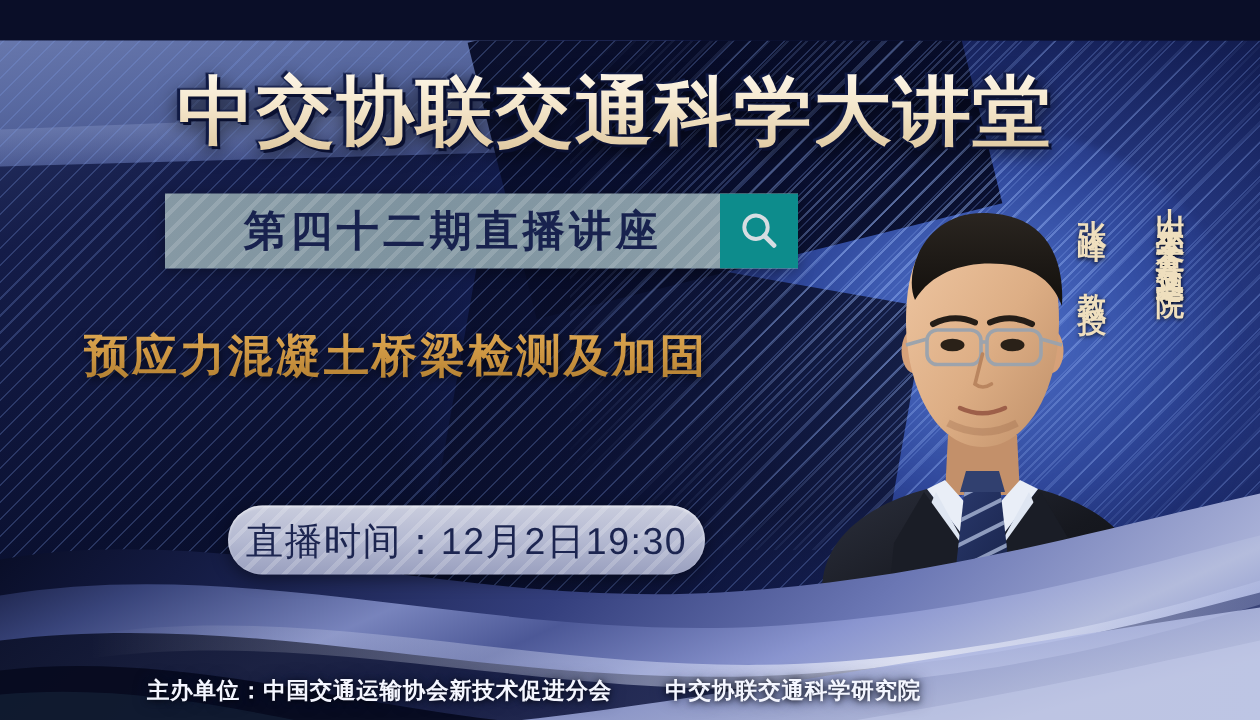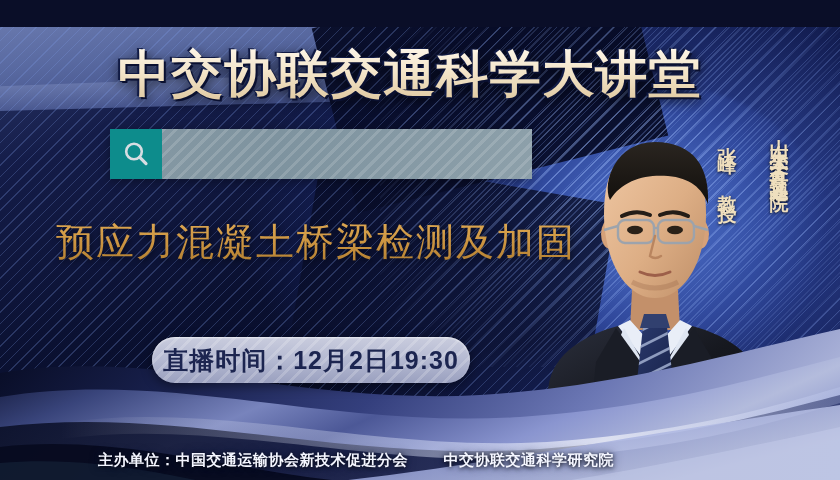--- a/index.html
+++ b/index.html
@@ -120,42 +120,42 @@
   }
   .search-box{
     position:relative;width:52px;height:50px;background:#0d8c8c;
     display:flex;align-items:center;justify-content:center;flex:0 0 52px;
   }
   .search-box svg{display:block;}
 
   
   .lecture-title{
     position:absolute;left:56px;top:190px;
-    font-size:38px;font-weight:normal;letter-spacing:2px;white-space:nowrap;
+    font-size:30px;font-weight:bold;letter-spacing:2px;white-space:nowrap;
     color:#c9923f;
     background:linear-gradient(180deg,#e0ab55 0%,#c9923f 55%,#ab7a2e 100%);
     -webkit-background-clip:text;background-clip:text;-webkit-text-fill-color:transparent;
     filter:drop-shadow(1px 2px 3px rgba(0,0,0,.6));
   }
 
   
   .time-pill{
     position:absolute;left:152px;top:310px;width:318px;height:46px;border-radius:23px;
     display:flex;align-items:center;justify-content:center;
     background:linear-gradient(180deg,#c9ccdd 0%,#b5bad2 48%,#9aa0bf 100%);
     box-shadow:0 3px 12px rgba(0,0,0,.45), inset 0 1px 2px rgba(255,255,255,.6);
     overflow:hidden;
   }
   .time-pill::before{
     content:"";position:absolute;inset:0;
     background-image:repeating-linear-gradient(-45deg,
       rgba(255,255,255,0) 0 7px, rgba(255,255,255,.18) 7px 10px);
   }
   .time-text{
-    position:relative;font-size:25px;font-weight:bold;color:#1c2550;letter-spacing:1px;
+    position:relative;font-size:25px;font-weight:normal;color:#1c2550;letter-spacing:1px;
   }
 
   
   .portrait{position:absolute;left:540px;top:95px;width:230px;height:320px;}
 
   
   .v-text{
     position:absolute;
     writing-mode:vertical-rl;text-orientation:upright;
     color:#efdfbe;font-weight:bold;
@@ -309,20 +309,21 @@
     <path d="M440 222 C600 202 720 176 840 150 L840 230 L430 230 Z" fill="#c3cbe9" opacity=".55"></path>
 
     <path d="M0 170 C120 156 240 196 360 206 L360 230 L0 230 Z" fill="#070a1e" opacity=".9"></path>
 
     <path d="M0 186 C90 178 170 198 250 214 L250 230 L0 230 Z" fill="#16253a" opacity=".6"></path>
   </svg>
 
   <div class="main-title">中交协联交通科学大讲堂</div>
 
   <div class="episode-bar">
+    <div class="episode-text">第四十二期直播讲座</div>
     <div class="search-box">
       <svg width="30" height="30" viewBox="0 0 30 30">
         <circle cx="13" cy="12.5" r="7.8" fill="none" stroke="#d7dde2" stroke-width="2.6"></circle>
         <line x1="18.6" y1="18.2" x2="25" y2="24.6" stroke="#d7dde2" stroke-width="3.2" stroke-linecap="round"></line>
       </svg>
     </div>
   </div>
 
   <div class="lecture-title">预应力混凝土桥梁检测及加固</div>
 

